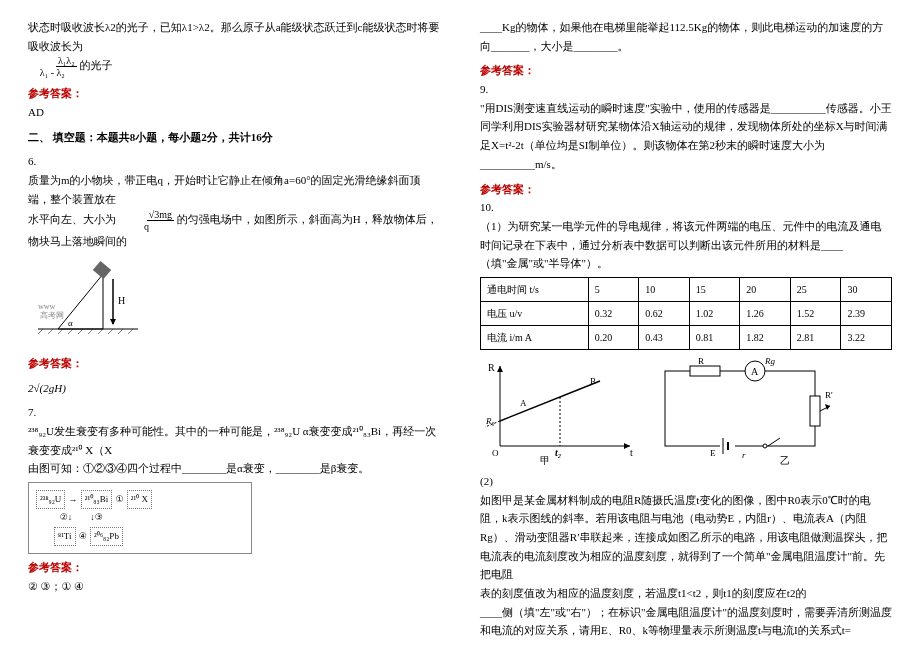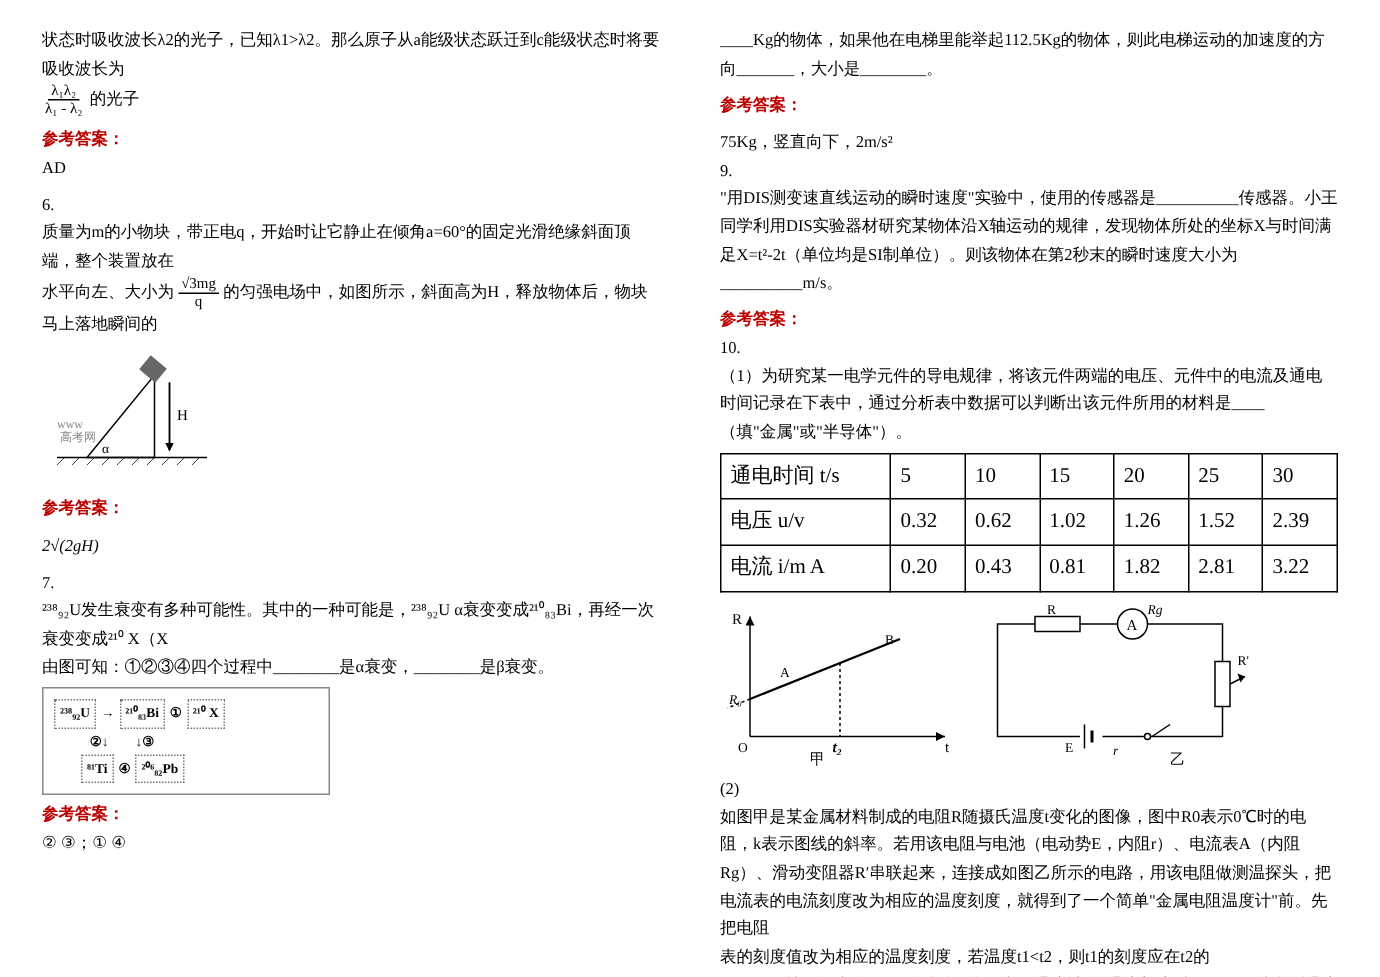--- a/index.html
+++ b/index.html
@@ -23,48 +23,47 @@
   .red-bold { color: #b00; font-weight: bold; }
   .bold { font-weight: bold; }
   .formula-frac {
     display: inline-flex;
     flex-direction: column;
     align-items: center;
     font-size: 10px;
     vertical-align: middle;
     line-height: 1.1;
   }
-  .formula-frac .num { border-bottom: 1px solid #000; padding: 0 2px; }
+  .formula-frac .num { border-bottom: 1px solid #000; padding: 0 2px; margin-left: 28px; }
   .formula-frac .den { padding: 0 2px; }
   .inline-diagram {
     width: 120px;
     height: 90px;
     margin: 4px 0;
   }
   .process-box {
     border: 1px solid #888;
-    width: 192px;
+    width: 224px;
     padding: 6px;
     font-size: 9px;
     line-height: 1.7;
     margin: 4px 0;
-    font-weight: bold;
   }
   .proc-item {
     display: inline-block;
     border: 1px dotted #777;
     padding: 1px 3px;
     margin: 1px;
     font-size: 9px;
   }
   table.data {
     border-collapse: collapse;
     width: 100%;
     margin: 4px 0;
-    font-size: 14px;
+    font-size: 10px;
   }
   table.data td, table.data th {
     border: 1px solid #000;
     padding: 3px 6px;
     text-align: left;
   }
   .diagram-row {
     display: flex;
     gap: 10px;
     margin: 6px 0;
@@ -84,20 +83,21 @@
     <span class="formula-frac">
       <span class="num">λ₁λ₂</span>
       <span class="den">λ₁ - λ₂</span>
     </span>
     <span>的光子</span>
   </div>
 
   <div class="red-bold gap">参考答案：</div>
   <div>AD</div>
 
+  <div class="bold gap">二、 填空题：本题共8小题，每小题2分，共计16分</div>
 
   <div class="gap">6.</div>
   <div>
     <span>质量为m的小物块，带正电q，开始时让它静止在倾角a=</span><span>60°</span><span>的固定光滑绝缘斜面顶端，整个装置放在</span>
   </div>
   <div>
     <span>水平向左、大小为</span>
     <span class="formula-frac">
       <span class="num">√3mg</span>
       <span class="den">q</span>
@@ -161,21 +161,20 @@
   
 
   
   
 </div>
 
 <div class="col">
   <div>____Kg的物体，如果他在电梯里能举起112.5Kg的物体，则此电梯运动的加速度的方向_______，大小是________。</div>
 
   <div class="red-bold gap">参考答案：</div>
-  <div class="gap">75Kg，竖直向下，2m/s²</div>
 
   <div>9.</div>
   <div>"用DIS测变速直线运动的瞬时速度"实验中，使用的传感器是__________传感器。小王同学利用DIS实验器材研究某物体沿X轴运动的规律，发现物体所处的坐标X与时间满足X=t²-2t（单位均是SI制单位）。则该物体在第2秒末的瞬时速度大小为__________m/s。</div>
 
   <div class="red-bold gap">参考答案：</div>
 
   <div>10.</div>
   <div>（1）为研究某一电学元件的导电规律，将该元件两端的电压、元件中的电流及通电时间记录在下表中，通过分析表中数据可以判断出该元件所用的材料是____</div>
   <div>（填"金属"或"半导体"）。</div>
 

